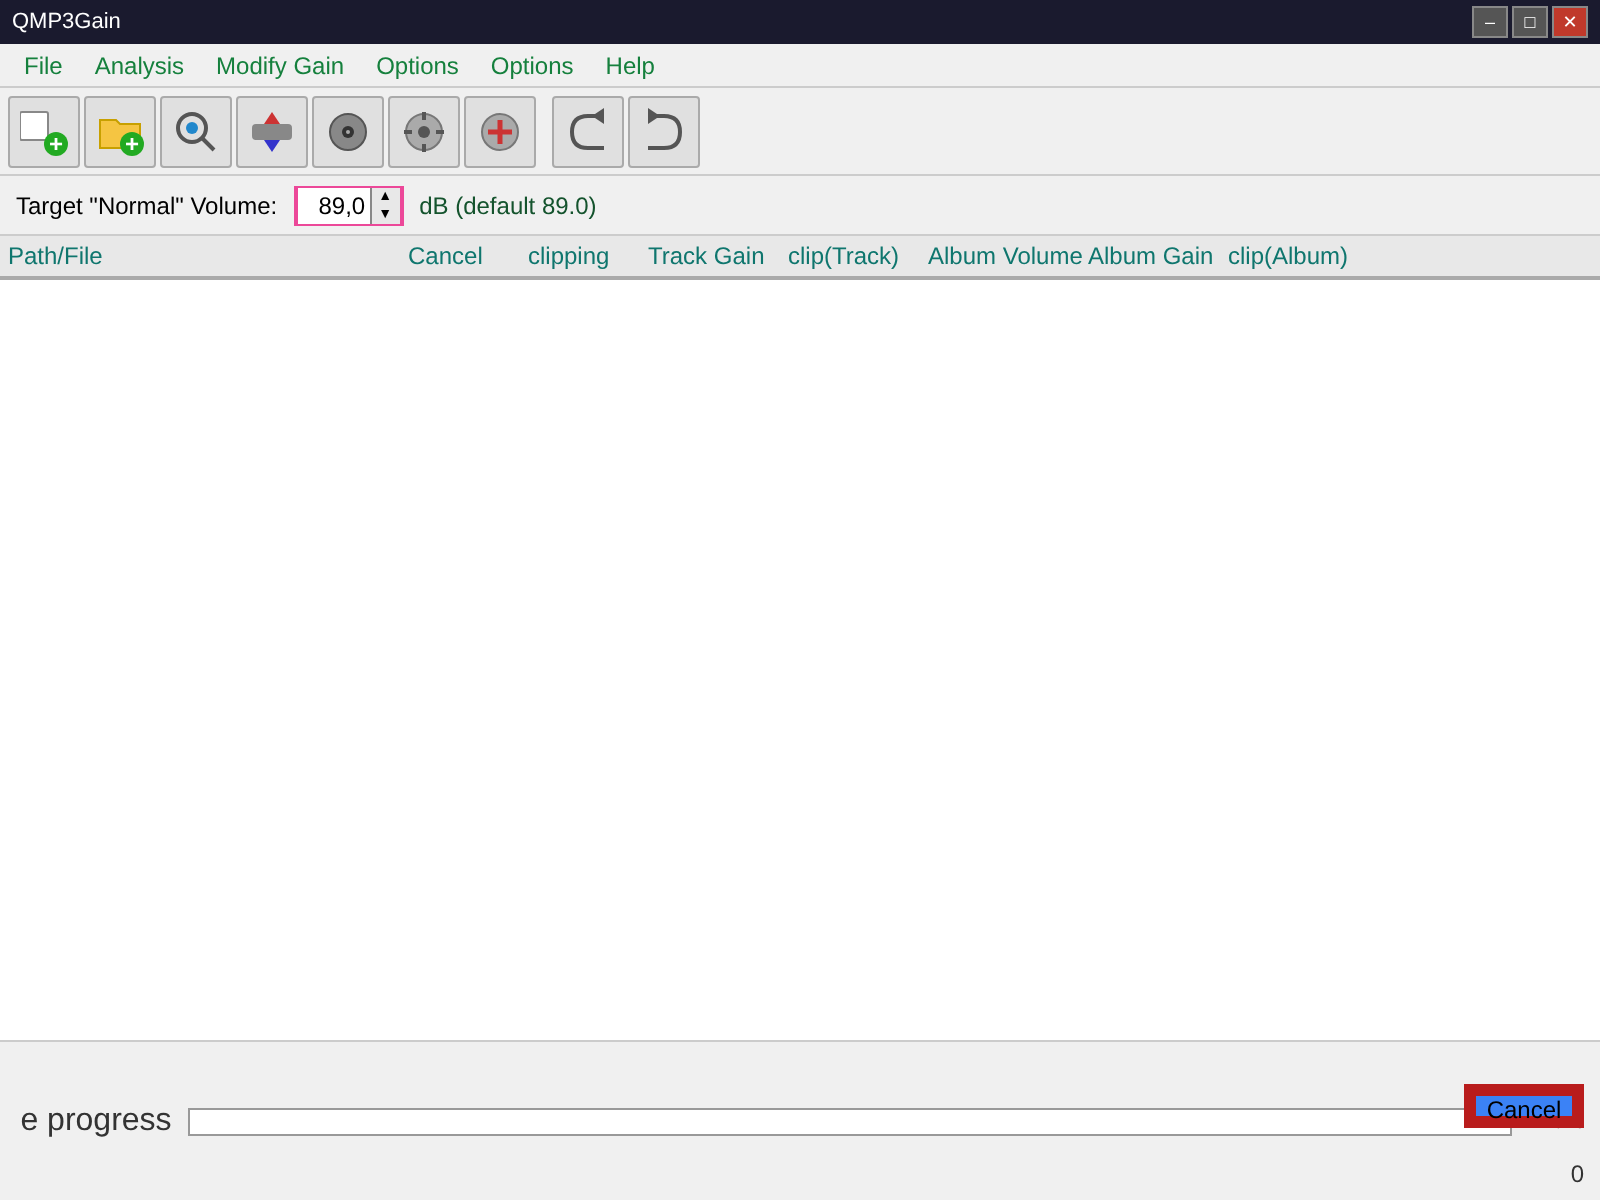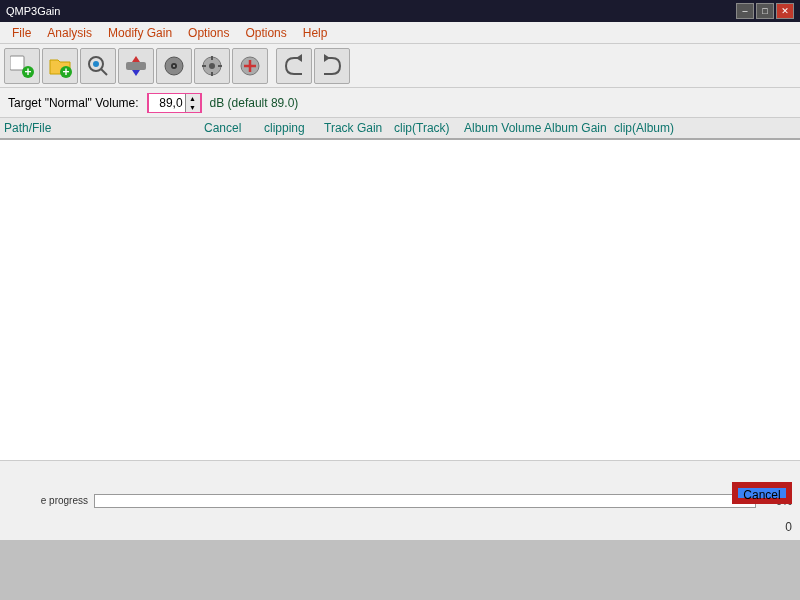--- a/index.html
+++ b/index.html
@@ -53,21 +53,21 @@
       height: 22px;
       display: flex;
       align-items: center;
       padding: 0 4px;
       border-bottom: 1px solid #ccc;
     }
     .menu-item {
       padding: 2px 8px;
       font-size: 12px;
       cursor: pointer;
-      color: #c2410c;
+      color: #15803d;
     }
 
     
     .toolbar {
       background: #f0f0f0;
       height: 44px;
       display: flex;
       align-items: center;
       padding: 2px 4px;
       gap: 2px;
@@ -171,24 +171,24 @@
       bottom: 0;
       left: 0;
       right: 0;
     }
     .progress-row {
       display: flex;
       align-items: center;
       gap: 6px;
     }
     .progress-label {
-      font-size: 10px;
+      font-size: 16px;
       color: #333;
       width: 80px;
-      text-align: right;
+      text-align: center;
       flex-shrink: 0;
     }
     .progress-bar-wrap {
       flex: 1;
       height: 14px;
       background: #fff;
       border: 1px solid #999;
       position: relative;
       overflow: hidden;
     }
@@ -218,21 +218,21 @@
     .bottom-right-num {
       position: absolute;
       right: 8px;
       bottom: 6px;
       font-size: 12px;
       color: #333;
     }
 
     .app-window {
       width: 800px;
-      height: 540px;
+      height: 600px;
       display: flex;
       flex-direction: column;
       position: relative;
     }
 
     .file-list-area {
       flex: 1;
       background: #fff;
       overflow: auto;
     }

